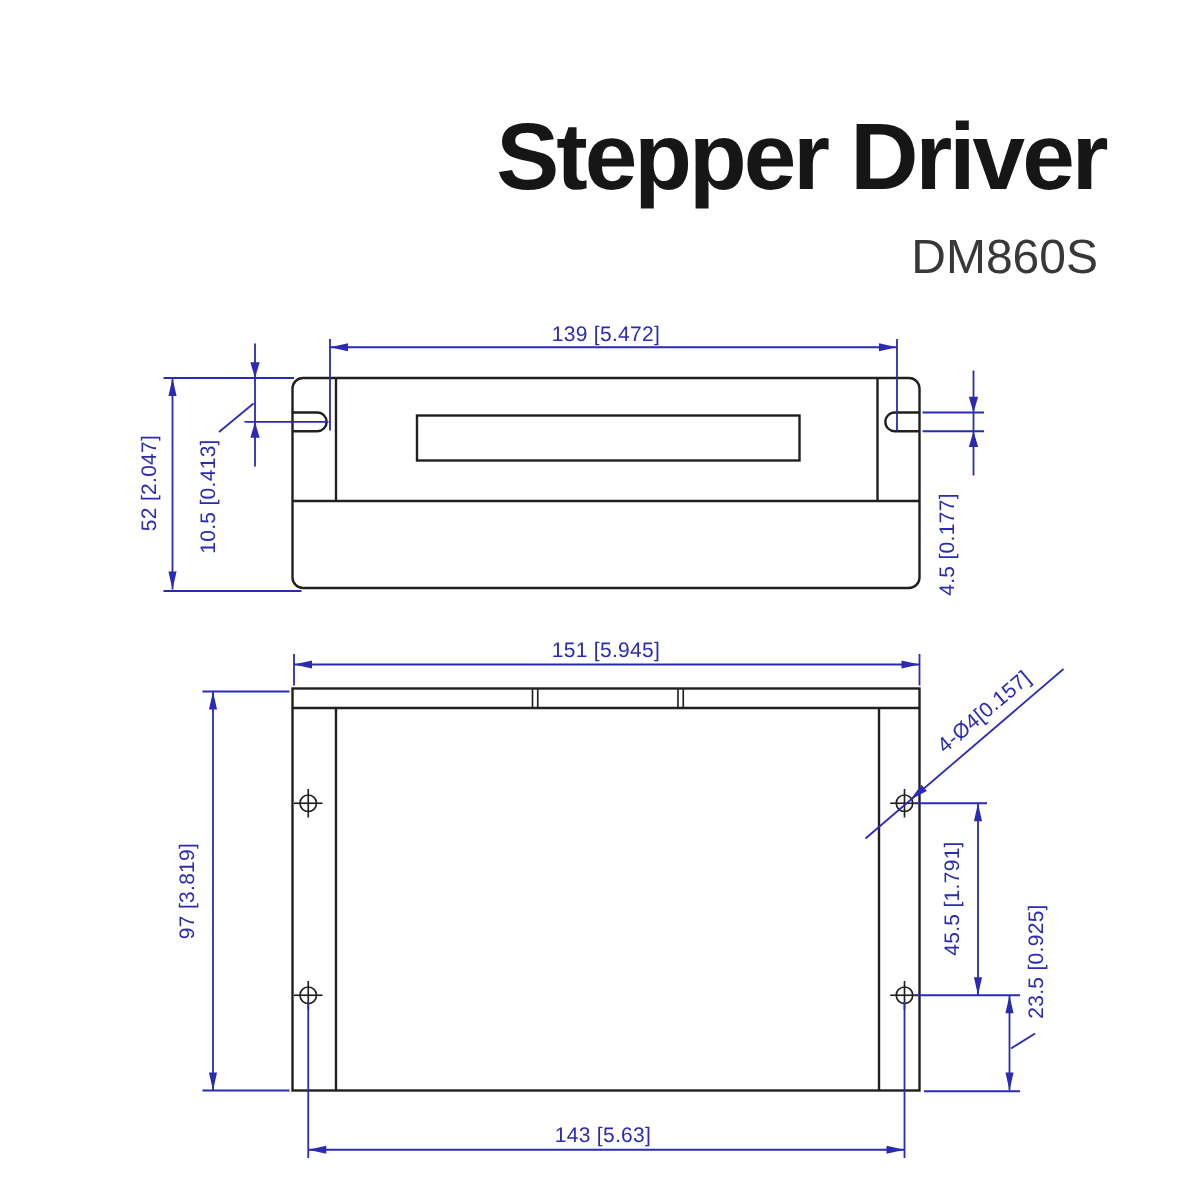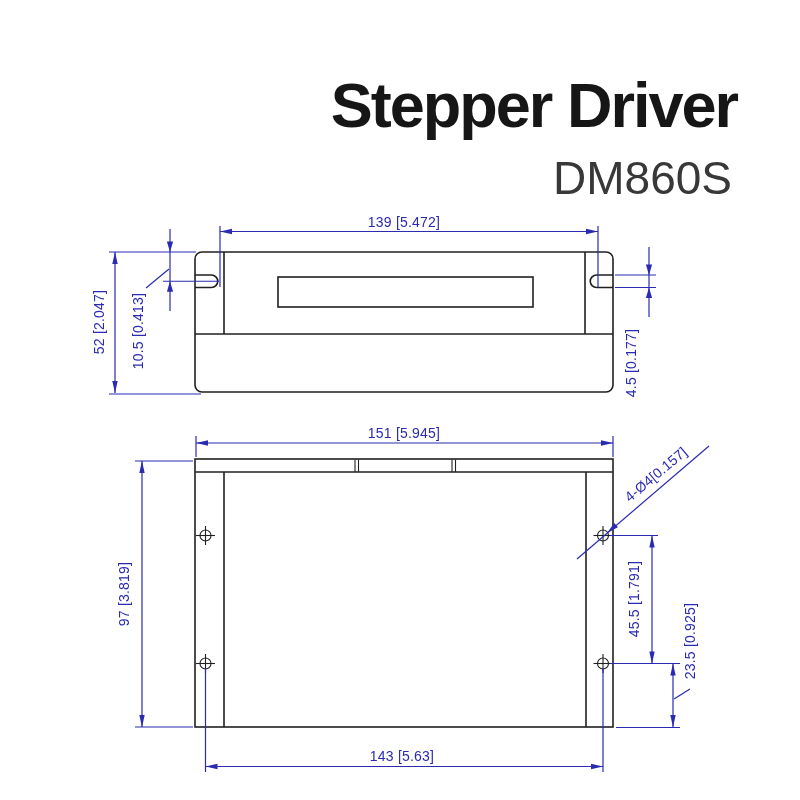--- a/index.html
+++ b/index.html
@@ -7,21 +7,21 @@
     position:relative;width:800px;height:800px;background:#ffffff;overflow:hidden;
     font-family:"Liberation Sans", sans-serif;
   }
   .title{
     position:absolute;top:74px;right:63px;
     font-size:63px;font-weight:700;line-height:1;letter-spacing:-2px;
     color:#161616;white-space:nowrap;
   }
   .model{
     position:absolute;top:155px;right:68px;
-    font-size:46px;font-weight:400;line-height:1;letter-spacing:0px;
+    font-size:32px;font-weight:400;line-height:1;letter-spacing:0px;
     color:#383838;white-space:nowrap;
   }
   svg.drawing{position:absolute;left:0;top:0;}
   .geo{stroke:#202020;stroke-width:1.6;fill:none;}
   .geo-thin{stroke:#202020;stroke-width:1.1;fill:none;}
   .dim{stroke:#2a2ab2;stroke-width:1.2;fill:none;}
   .dim-fill{fill:#2a2ab2;stroke:none;}
   .dim-text{
     fill:#2a2ab2;font-family:"Liberation Sans", sans-serif;
     font-size:14px;letter-spacing:0.2px;

